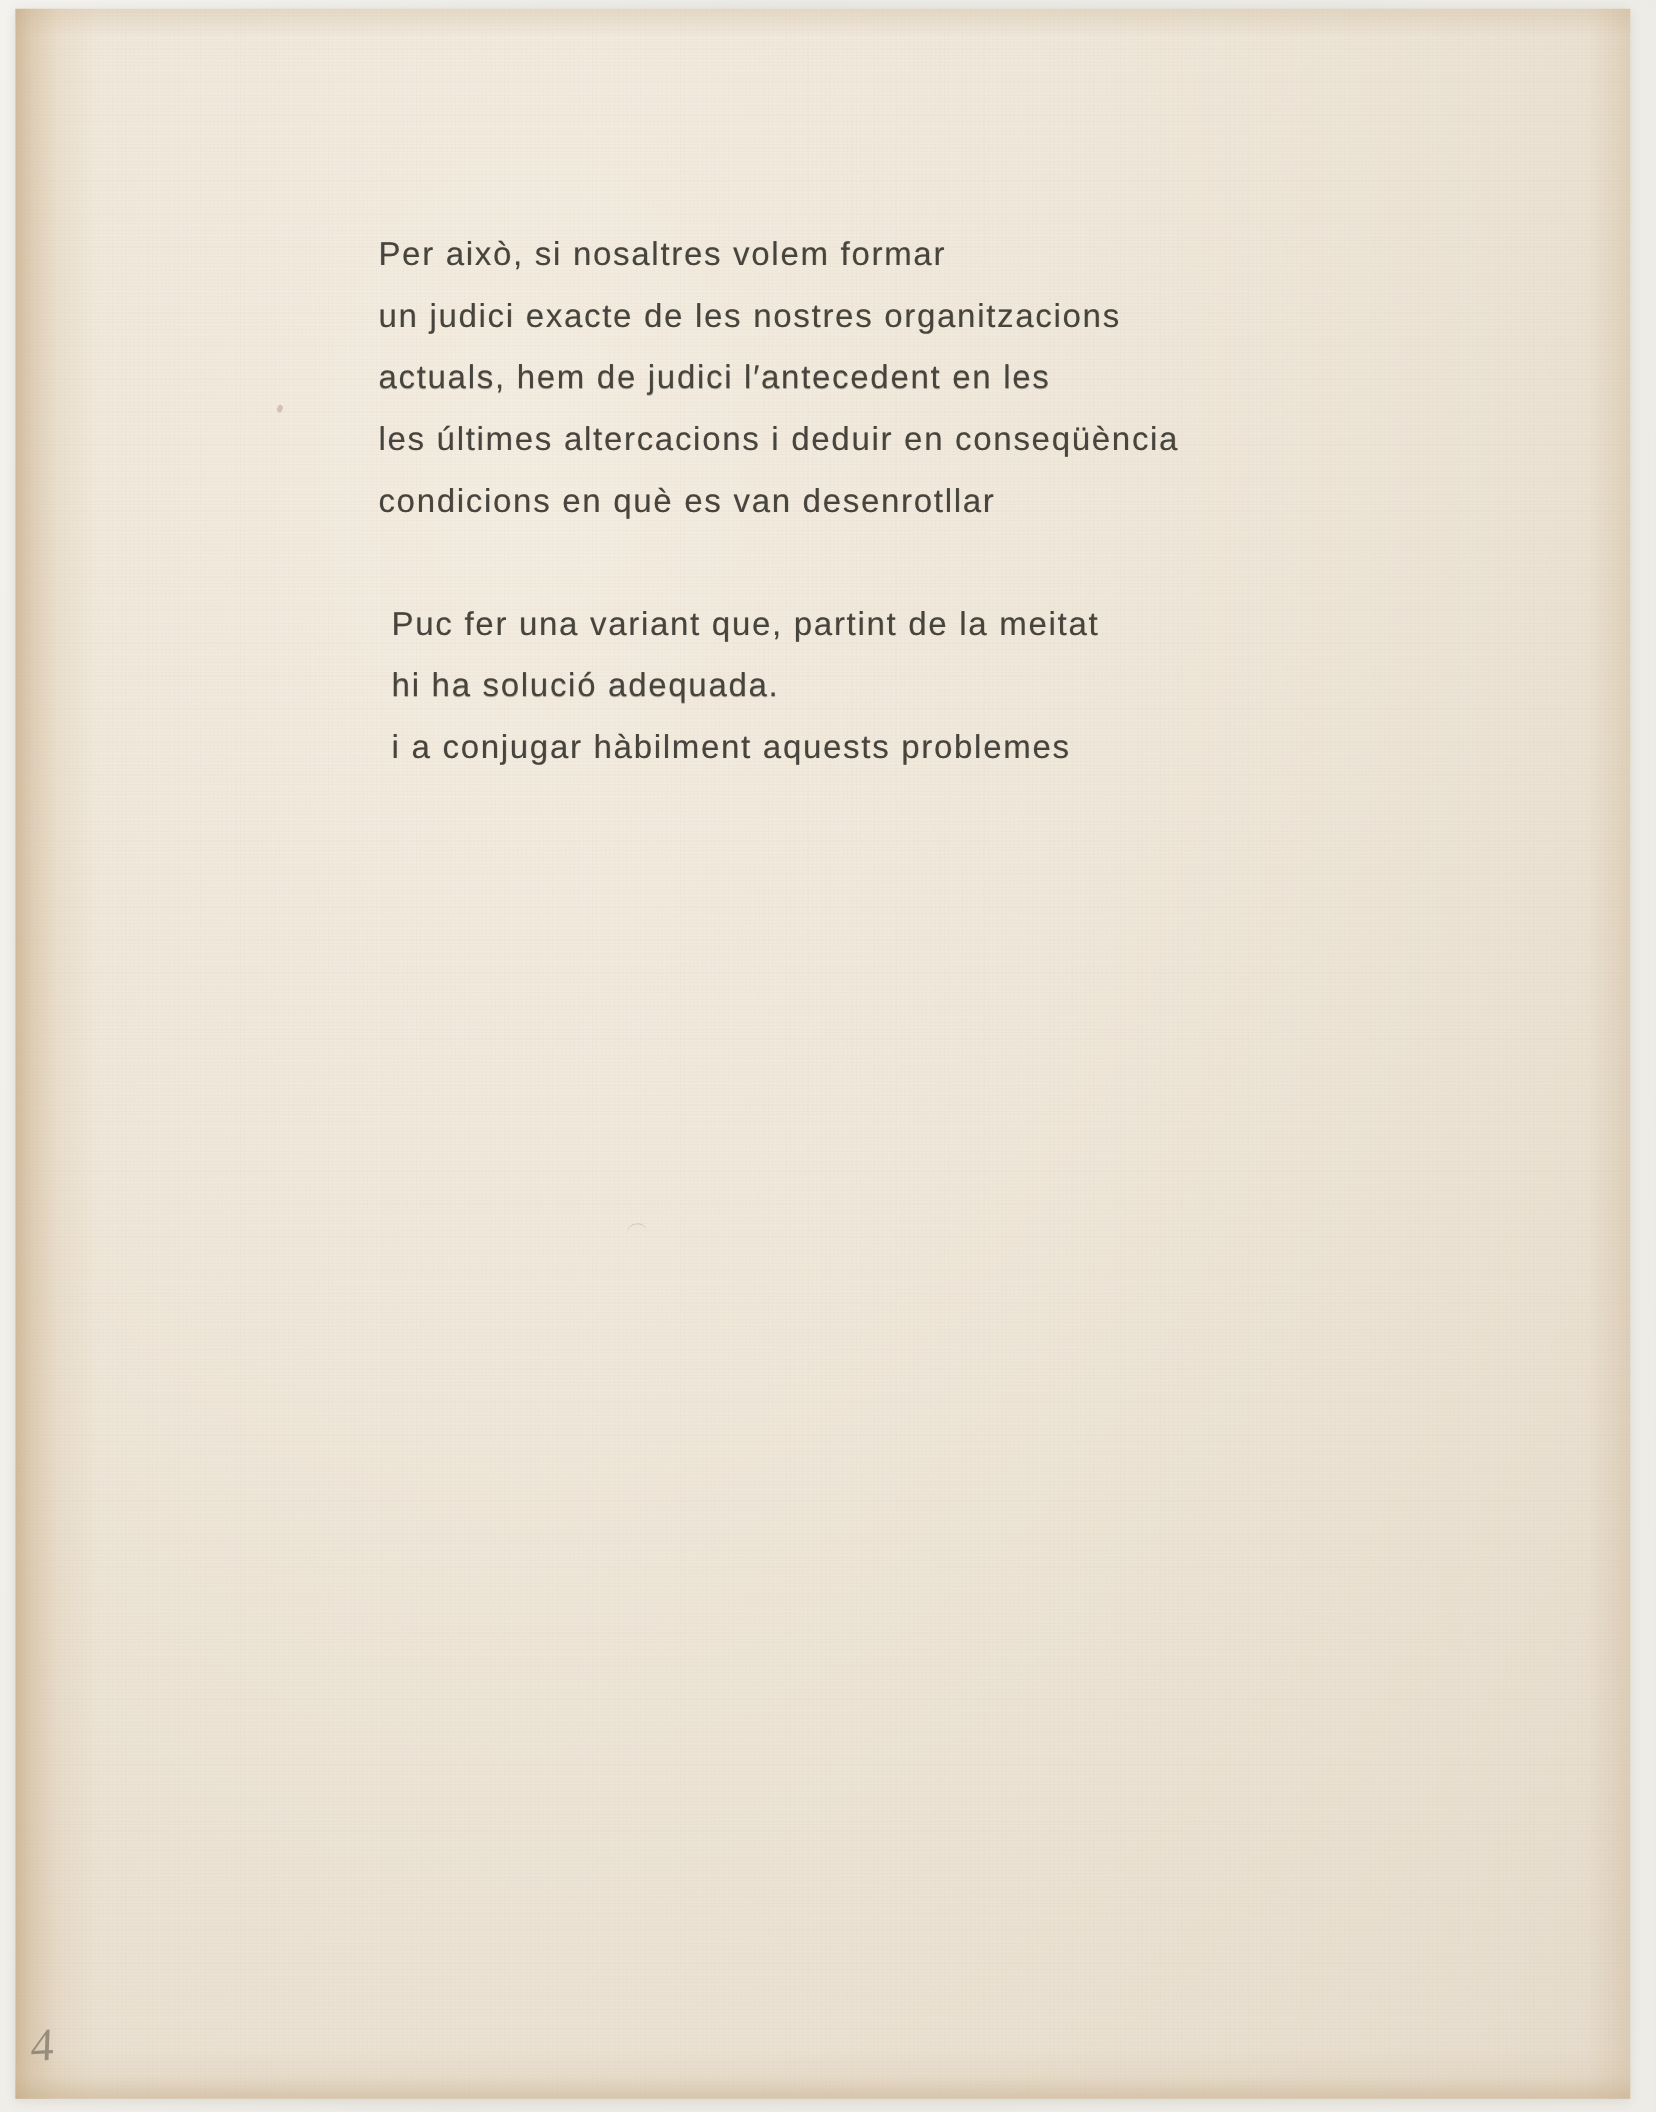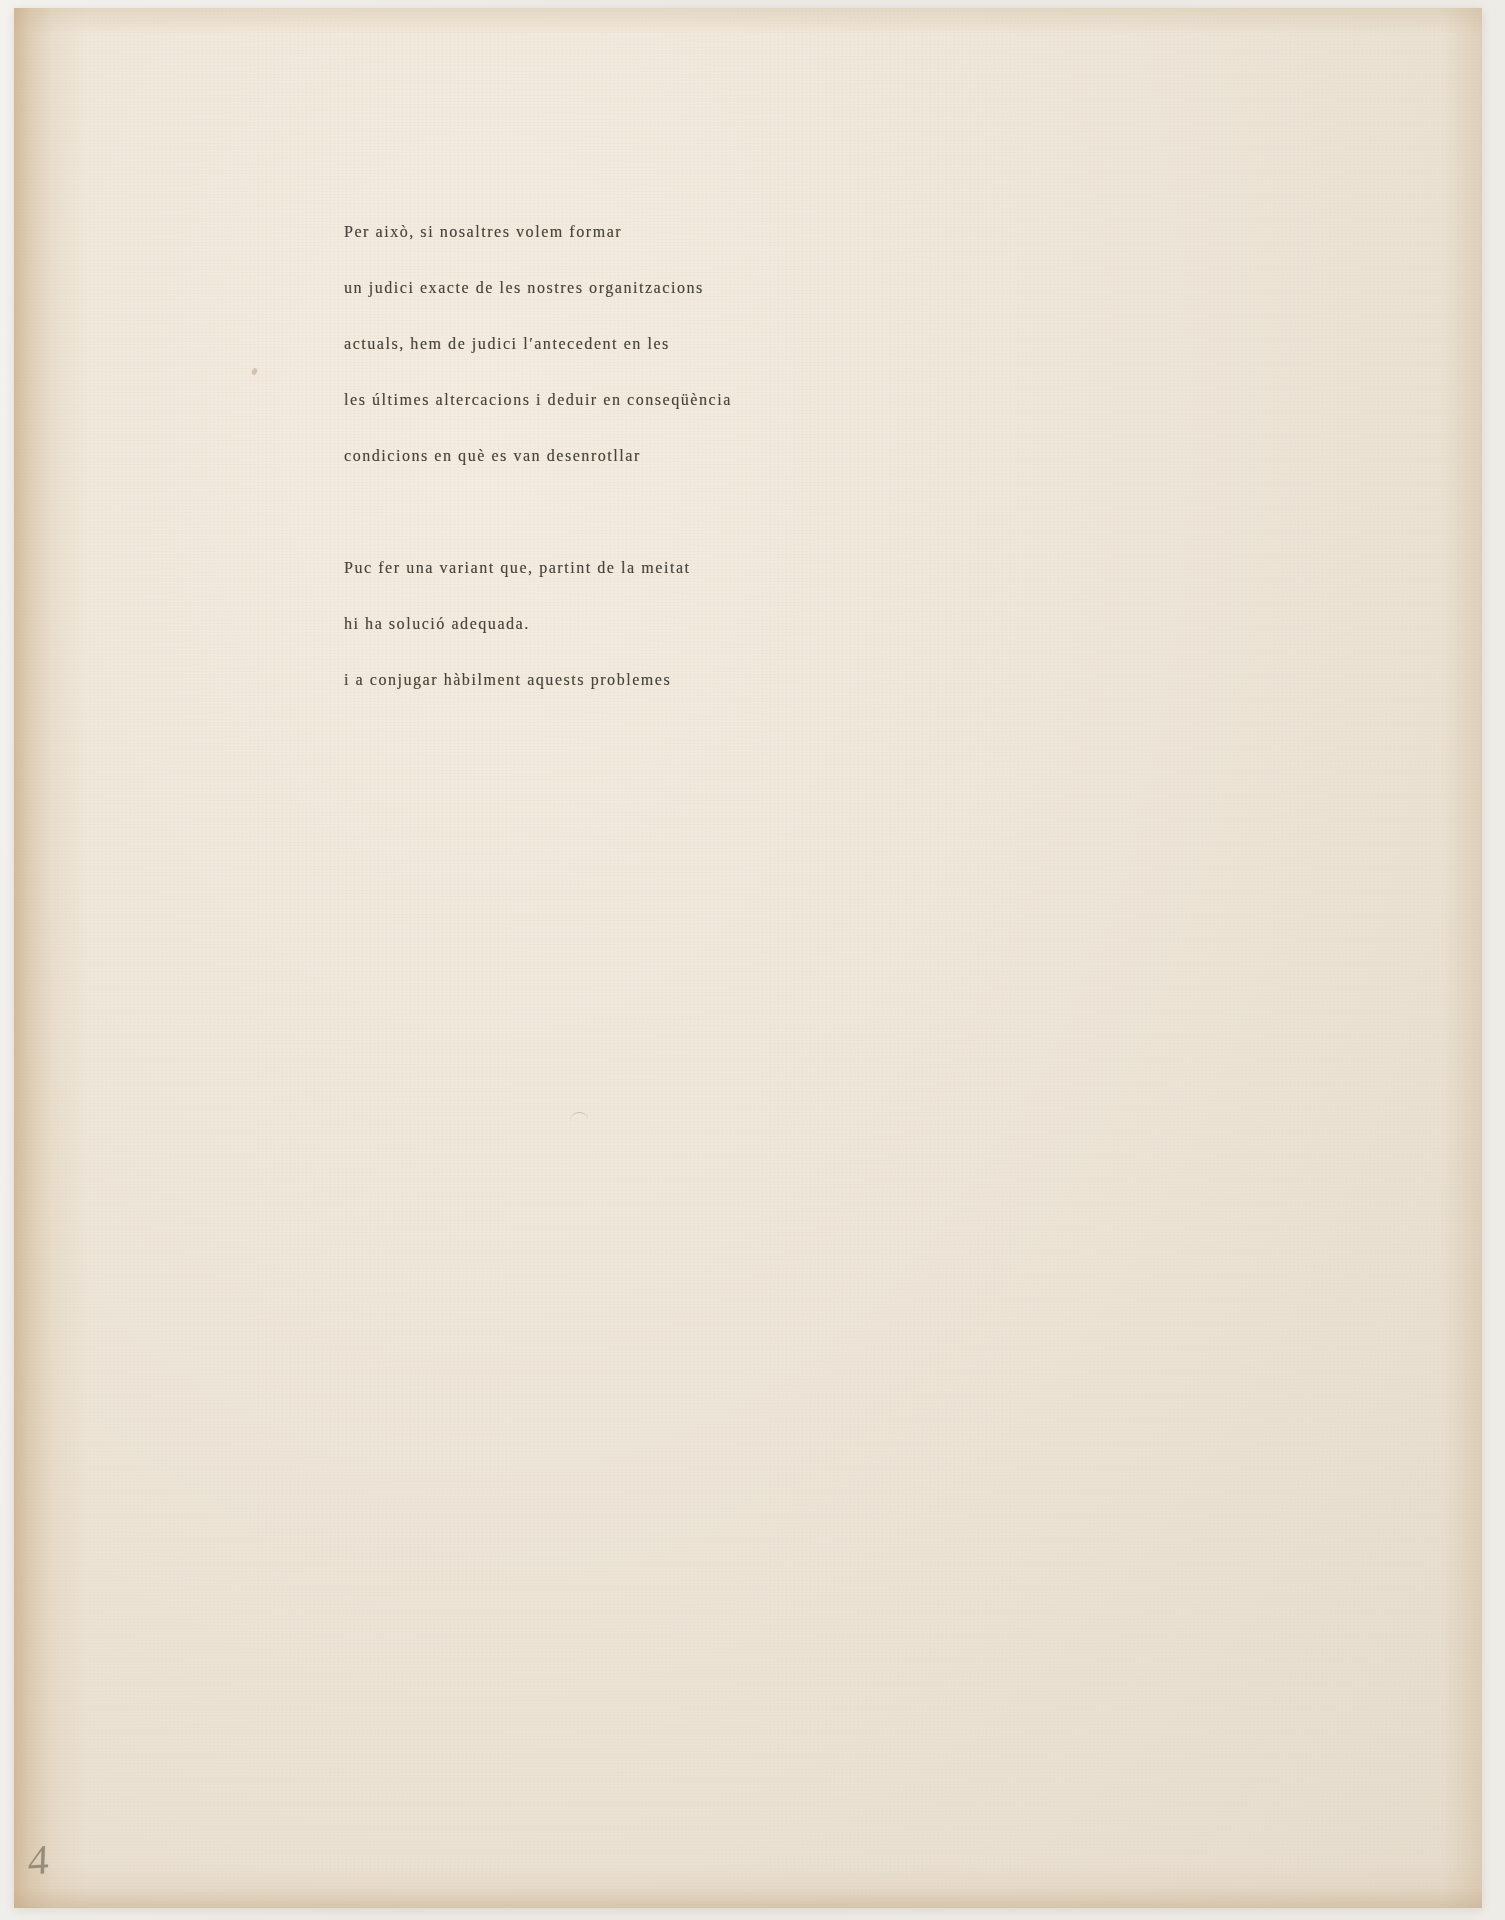--- a/index.html
+++ b/index.html
@@ -99,24 +99,25 @@
     position: absolute;
     left: 330px;
     top: 196px;
     width: 1080px;
   }
   .para {
     margin: 0 0 0 0;
   }
   .para + .para {
     margin-top: 56px;
+    margin-left: 12px;
   }
   .line {
-    font-family: Liberation Serif, serif;
-    font-size: 16px;
+    font-family: Liberation Sans, sans-serif;
+    font-size: 30px;
     letter-spacing: 1.55px;
     line-height: 56px;
     color: #3a3832;
     white-space: pre;
     text-shadow:
       0.4px 0.3px 0.6px rgba(70,62,50,0.30),
       -0.3px 0.2px 0.5px rgba(80,70,55,0.18);
     opacity: 0.93;
   }
 

